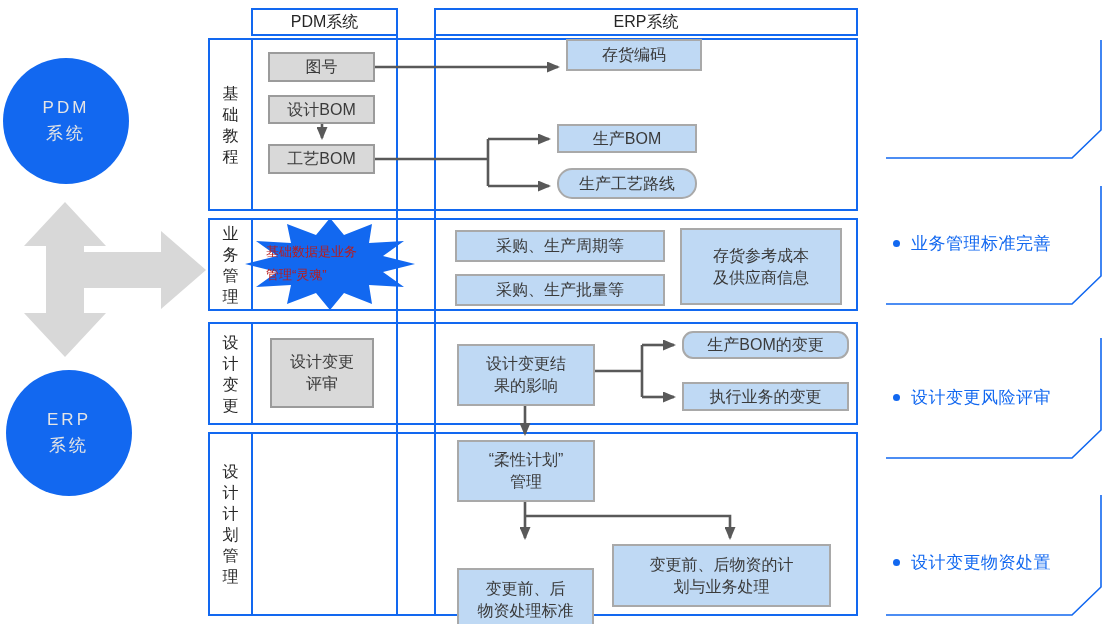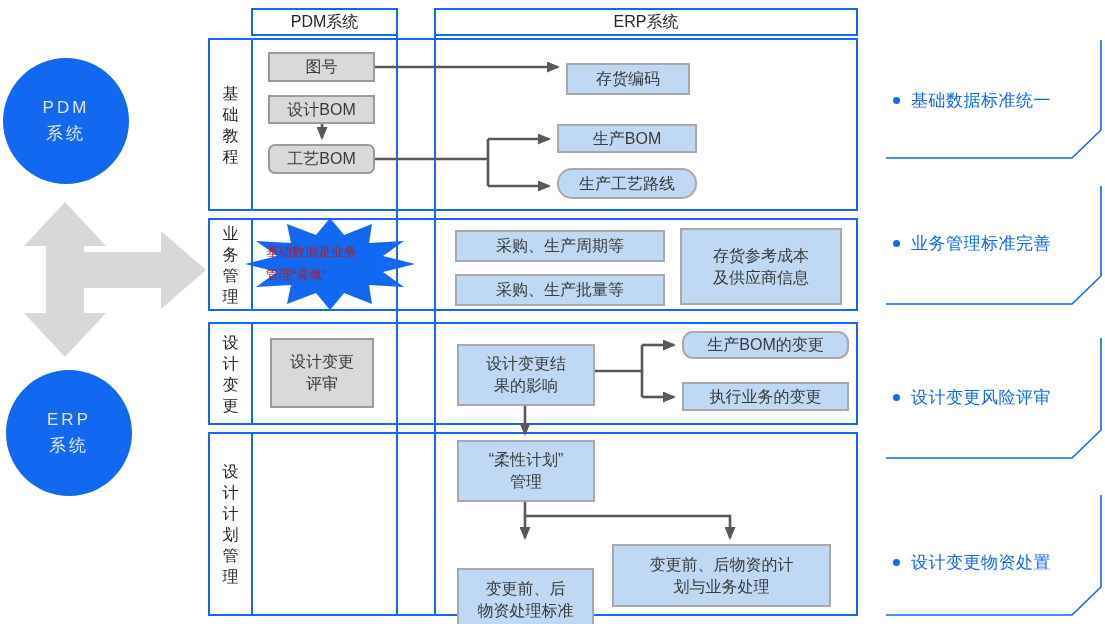--- a/index.html
+++ b/index.html
@@ -87,22 +87,22 @@
           <span>设计计划管理</span>
         </div>
       <div class="label-divider"></div>
     </div>
 
     <div class="vline" style="left:396px;"></div>
     <div class="vline" style="left:434px;"></div>
 
     <div class="box gray" style="left:268px;top:52px;width:107px;height:30px;">图号</div>
     <div class="box gray" style="left:268px;top:95px;width:107px;height:29px;">设计BOM</div>
-    <div class="box gray" style="left:268px;top:144px;width:107px;height:30px;border-radius:7px;">工艺BOM</div>
-    <div class="box blue" style="left:566px;top:63px;width:124px;height:32px;">存货编码</div>
+    <div class="box gray" style="left:268px;top:144px;width:107px;height:30px;">工艺BOM</div>
+    <div class="box blue" style="left:566px;top:39px;width:136px;height:32px;">存货编码</div>
     <div class="box blue" style="left:557px;top:124px;width:140px;height:29px;">生产BOM</div>
     <div class="box blue" style="left:557px;top:168px;width:140px;height:31px;border-radius:15px;">生产工艺路线</div>
 
     <div class="box blue" style="left:455px;top:230px;width:210px;height:32px;">采购、生产周期等</div>
     <div class="box blue" style="left:455px;top:274px;width:210px;height:32px;">采购、生产批量等</div>
     <div class="box blue" style="left:680px;top:228px;width:162px;height:77px;">存货参考成本
 及供应商信息</div>
 
     <div class="box gray" style="left:270px;top:338px;width:104px;height:70px;">设计变更
 评审</div>
@@ -143,24 +143,20 @@
       <path d="M1101,40 L1101,130 L1072,158 L886,158"></path>
       <path d="M1101,186 L1101,276 L1072,304 L886,304"></path>
       <path d="M1101,338 L1101,430 L1072,458 L886,458"></path>
       <path d="M1101,495 L1101,587 L1072,615 L886,615"></path>
     </g>
   </svg>
 
   <div class="burst-text z5">基础数据是业务
 管理“灵魂”</div>
 
-  <div class="callout z5" style="top:86px;">
-    <div class="dot"></div>
-    <div class="txt">基础数据标准统一</div>
-  </div>
   <div class="callout z5" style="top:229px;">
     <div class="dot"></div>
     <div class="txt">业务管理标准完善</div>
   </div>
   <div class="callout z5" style="top:383px;">
     <div class="dot"></div>
     <div class="txt">设计变更风险评审</div>
   </div>
   <div class="callout z5" style="top:548px;">
     <div class="dot"></div>

